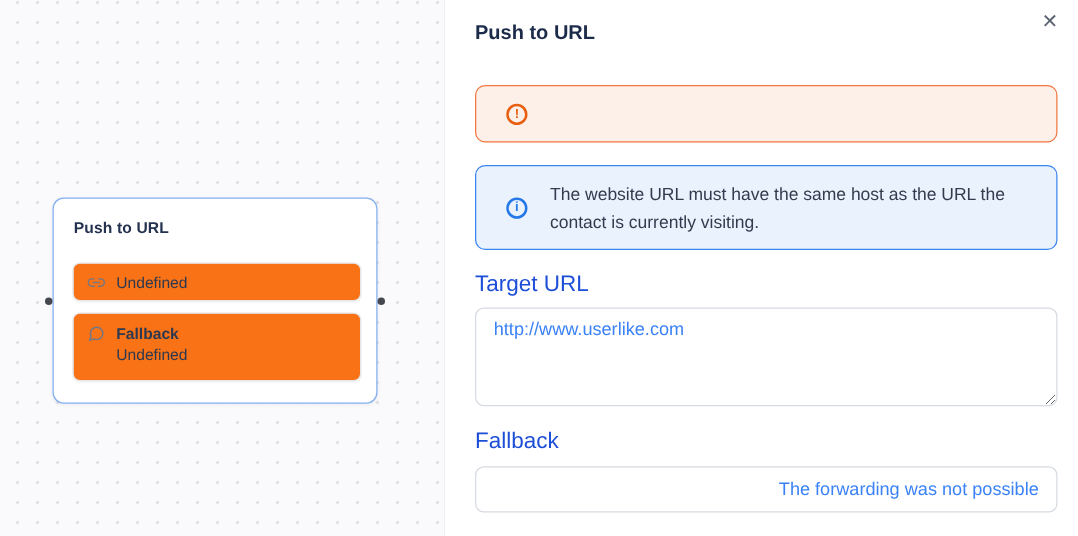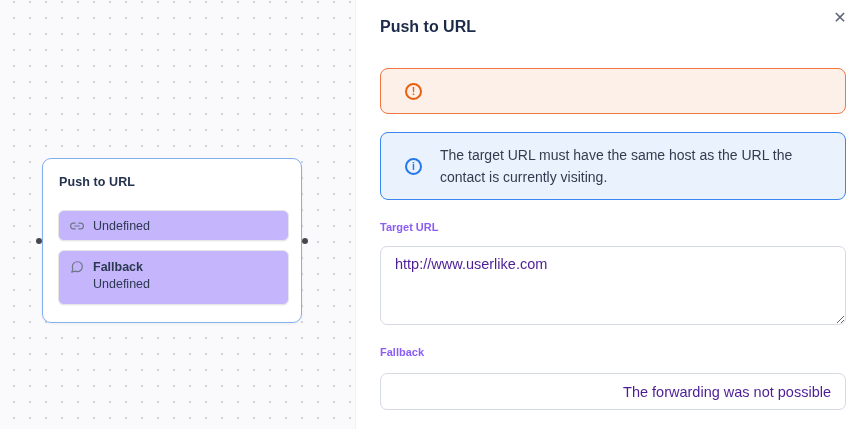--- a/index.html
+++ b/index.html
@@ -26,21 +26,21 @@
     border:1px solid #84b0ef;
     border-radius:9px;
     box-shadow:0 1px 3px rgba(40,60,110,0.06);
   }
   .node-title {
     position:absolute; left:16px; top:16px;
     font-size:12.5px; font-weight:bold; color:#24324f; letter-spacing:.1px;
   }
   .node-card {
     position:absolute; left:15px; width:231px;
-    background:#c4b5fd; border:1px solid #e4e6ea; border-radius:6px;
+    background:#f97316; border:1px solid #e4e6ea; border-radius:6px;
     box-shadow:0 1px 1px rgba(20,30,60,0.04);
     font-size:12.5px; color:#2d3950;
   }
   .node-card.url { top:51px; height:31px; display:flex; align-items:center; gap:9px; padding:0 10px; }
   .node-card.fallback { top:91px; height:55px; padding:8px 10px; }
   .fb-grid { display:grid; grid-template-columns:15px 1fr; column-gap:9px; row-gap:3px; align-items:center; }
   .fb-title { font-weight:bold; color:#2d3950; }
   .node-icon { width:15px; height:15px; display:inline-flex; align-items:center; justify-content:center; flex:0 0 15px; }
   .node-icon svg { width:14px; height:14px; stroke:#6f7787; fill:none; stroke-width:2; stroke-linecap:round; stroke-linejoin:round; }
   .handle {
@@ -73,26 +73,26 @@
   .alert.info    { margin-top:18px; min-height:68px; background:#eaf2fd; border:1px solid #3b86f0; line-height:22px; }
   .alert-icon {
     flex:0 0 17px; width:17px; height:17px; border-radius:50%;
     border:2px solid; display:flex; align-items:center; justify-content:center;
     font-size:10.5px; font-weight:bold; line-height:1;
   }
   .alert.warning .alert-icon { border-color:#e8600f; color:#e8600f; }
   .alert.info    .alert-icon { border-color:#2478e8; color:#2478e8; }
   .alert.info .alert-text { max-width:378px; }
 
-  .field-label { margin-top:19px; font-size:11px; font-weight:bold; color:#8b5cf6; line-height:17px; }
+  .field-label { margin-top:19px; font-size:18px; font-weight:normal; color:#1d4ed8; line-height:17px; }
   textarea.field-input, input.field-input {
     display:block; width:466px;
     border:1px solid #d6dae1; border-radius:7px;
     font-family:"Liberation Sans", sans-serif;
-    font-size:14.5px; color:#4c1d95; background:#fff; outline:none;
+    font-size:14.5px; color:#3b82f6; background:#fff; outline:none;
   }
   textarea.field-input { margin-top:10px; height:79px; padding:9px 14px; resize:vertical; }
   input.field-input { margin-top:12px; height:37px; padding:0 14px;text-align:right; }
 </style>
 </head>
 <body>
 
 <div class="canvas">
   <div class="node">
     <div class="node-title">Push to URL</div>
@@ -129,21 +129,21 @@
 <div class="panel">
   <div class="panel-title">Push to URL</div>
   <div class="close-btn">✕</div>
 
   <div class="alert warning">
     <span class="alert-icon">!</span>
   </div>
 
   <div class="alert info">
     <span class="alert-icon">i</span>
-    <span class="alert-text">The target URL must have the same host as the URL the contact is currently visiting.</span>
+    <span class="alert-text">The website URL must have the same host as the URL the contact is currently visiting.</span>
   </div>
 
   <div class="field-label">Target URL</div>
   <textarea class="field-input" spellcheck="false" style="">http://www.userlike.com</textarea>
 
   <div class="field-label" style="margin-top:19px;">Fallback</div>
   <input class="field-input" type="text" spellcheck="false" value="The forwarding was not possible" style="">
 </div>
 
 </body></html>

